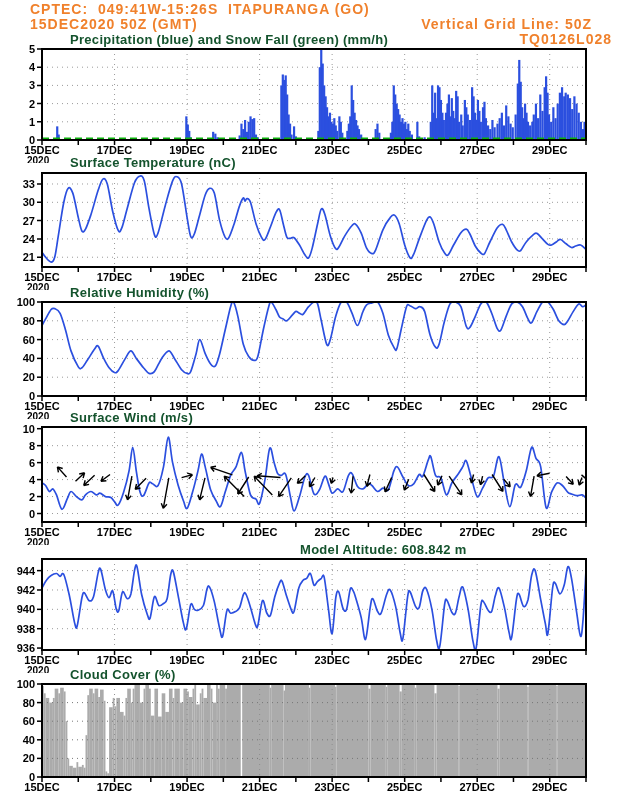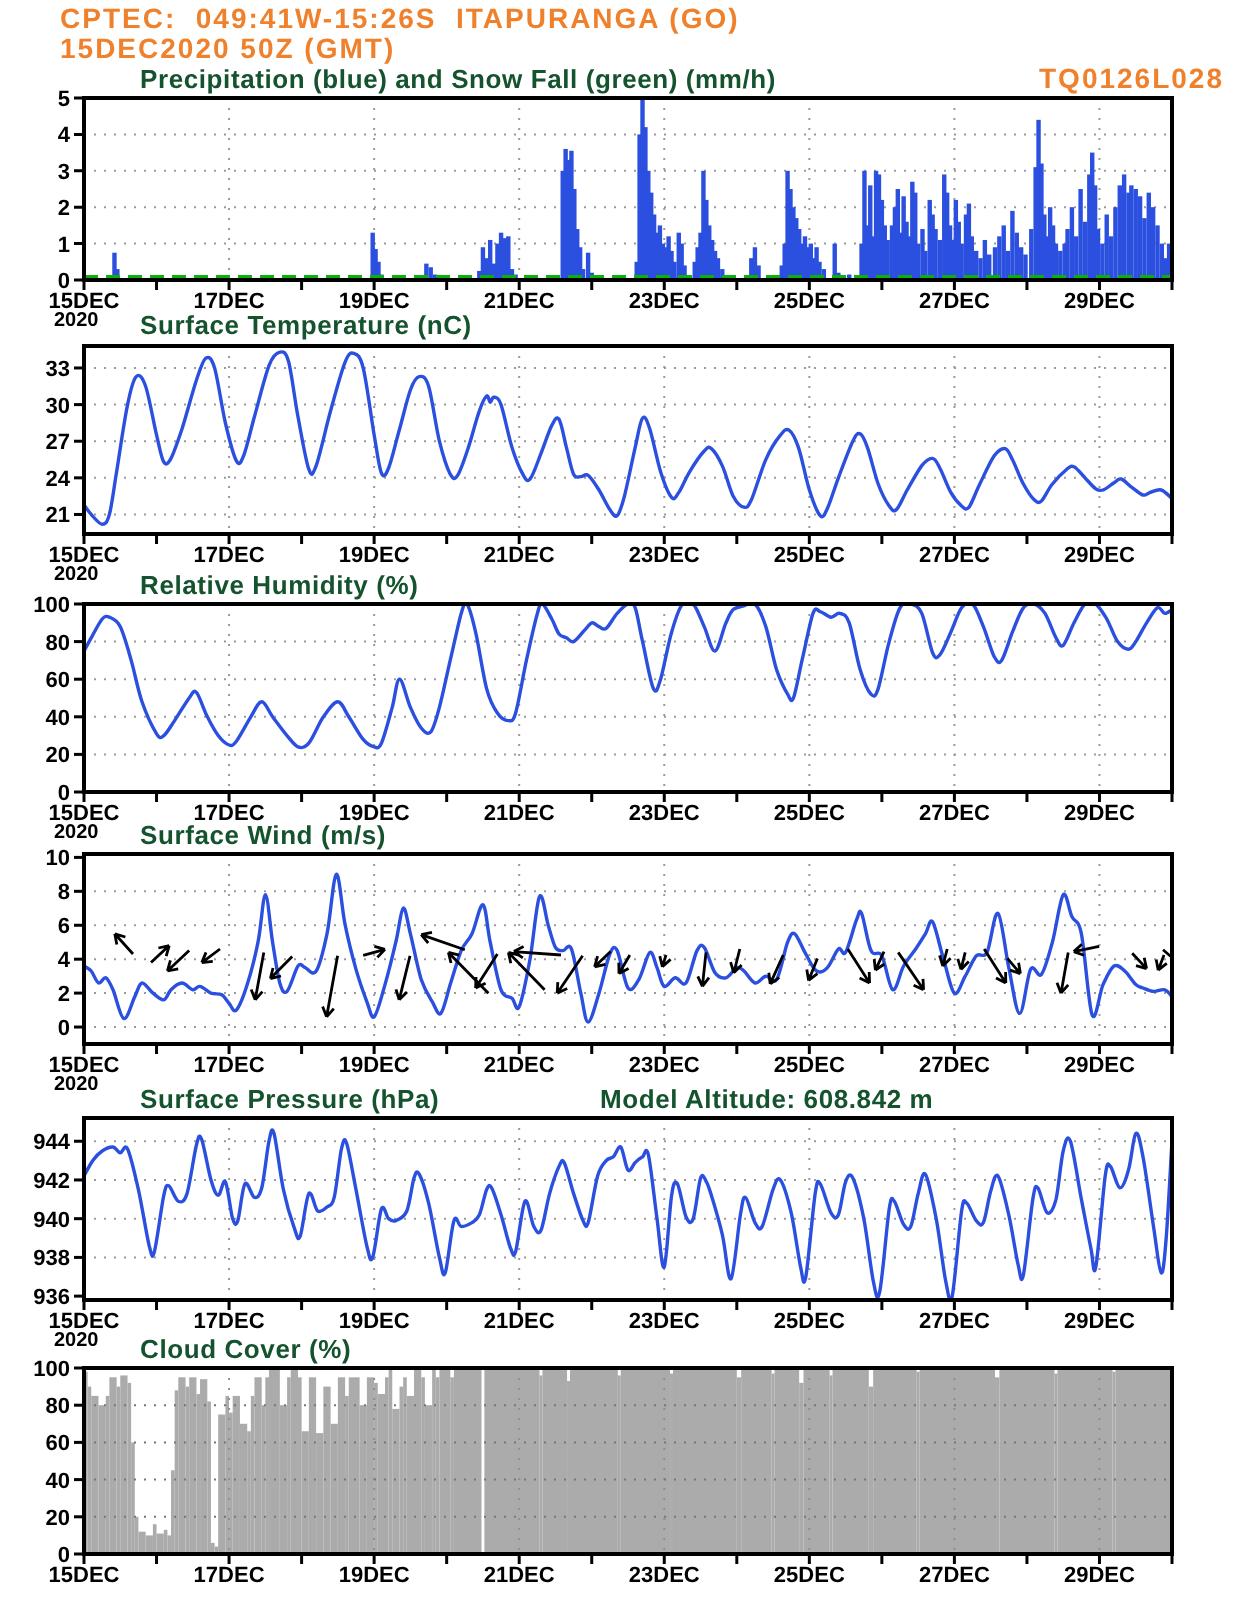--- a/index.html
+++ b/index.html
@@ -10,20 +10,21 @@
   .year{position:absolute;font-weight:bold;font-size:10px;color:#000;height:8px;overflow:hidden;white-space:nowrap;}
   svg{position:absolute;top:0;left:0;}
   text{font-family:"Liberation Sans",sans-serif;font-weight:bold;}
 </style>
 </head>
 <body>
 
 <div id="page">
   <div class="hdr" style="top:1px;left:30px;">CPTEC:  049:41W-15:26S  ITAPURANGA (GO)</div>
   <div class="hdr" style="top:16px;left:30px;">15DEC2020 50Z (GMT)</div>
+  <div class="hdr" style="top:16px;right:26px;">Vertical Grid Line: 50Z</div>
   <div class="hdr" style="top:31px;right:6px;margin-left:13px;">TQ0126L028</div>
 
   <svg id="charts" width="618" height="800">
       <defs>
         <clipPath id="clip0">
           <rect x="42" y="49" width="544" height="91"></rect>
         </clipPath>
         <clipPath id="clip1">
           <rect x="42" y="173" width="544" height="94"></rect>
         </clipPath>
@@ -650,21 +651,20 @@
         <text x="35" y="706.6" text-anchor="end" font-size="11" fill="#000">80</text>
         <line x1="37" y1="684" x2="42" y2="684" stroke="#000" stroke-width="1.5"></line>
         <text x="35" y="688" text-anchor="end" font-size="11" fill="#000">100</text>
       </g>
     </svg>
 
   <div class="ptitle" style="top:32px;left:70px;">Precipitation (blue) and Snow Fall (green) (mm/h)</div>
   <div class="ptitle" style="top:155px;left:70px;">Surface Temperature (nC)</div>
   <div class="ptitle" style="top:285px;left:70px;">Relative Humidity (%)</div>
   <div class="ptitle" style="top:410px;left:70px;">Surface Wind (m/s)</div>
-  <div class="ptitle" style="top:542px;left:70px;">Surface Pressure (hPa)</div>
   <div class="ptitle" style="top:542px;left:300px;">Model Altitude: 608.842 m</div>
   <div class="ptitle" style="top:667px;left:70px;text-align:right;">Cloud Cover (%)</div>
 
   <div class="year" style="top:155px;left:27px;">2020</div>
   <div class="year" style="top:282px;left:27px;">2020</div>
   <div class="year" style="top:411px;left:27px;">2020</div>
   <div class="year" style="top:537px;left:27px;">2020</div>
   <div class="year" style="top:665px;left:27px;">2020</div>
 </div>
 

